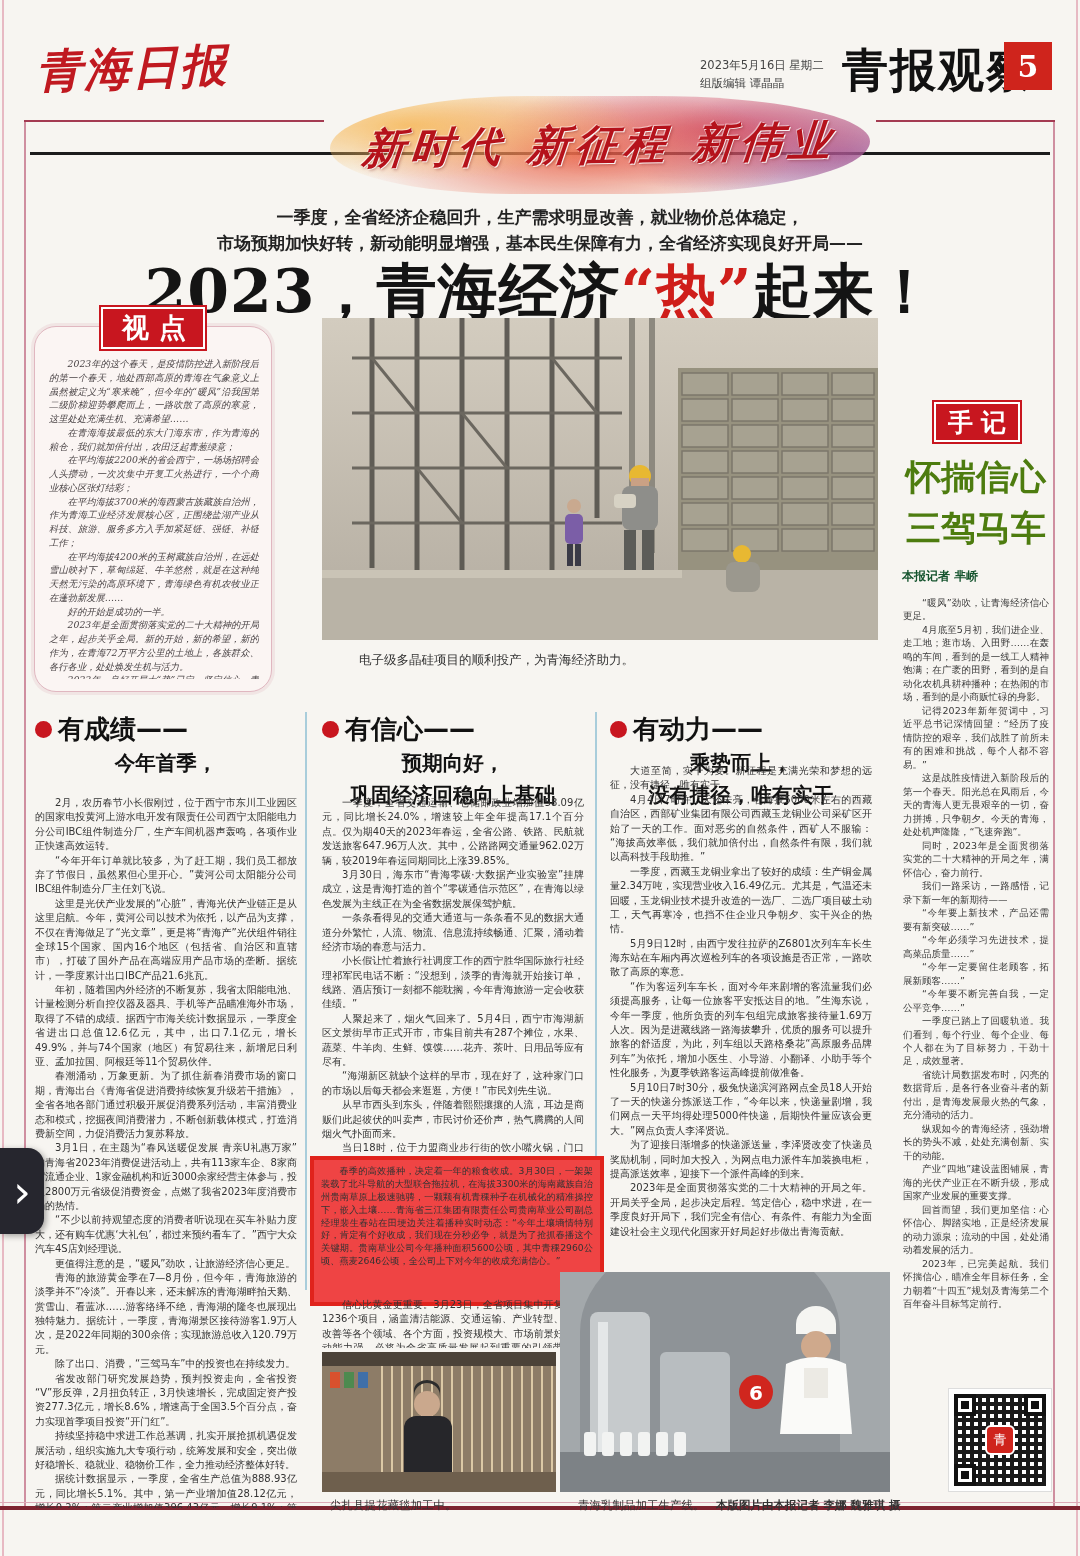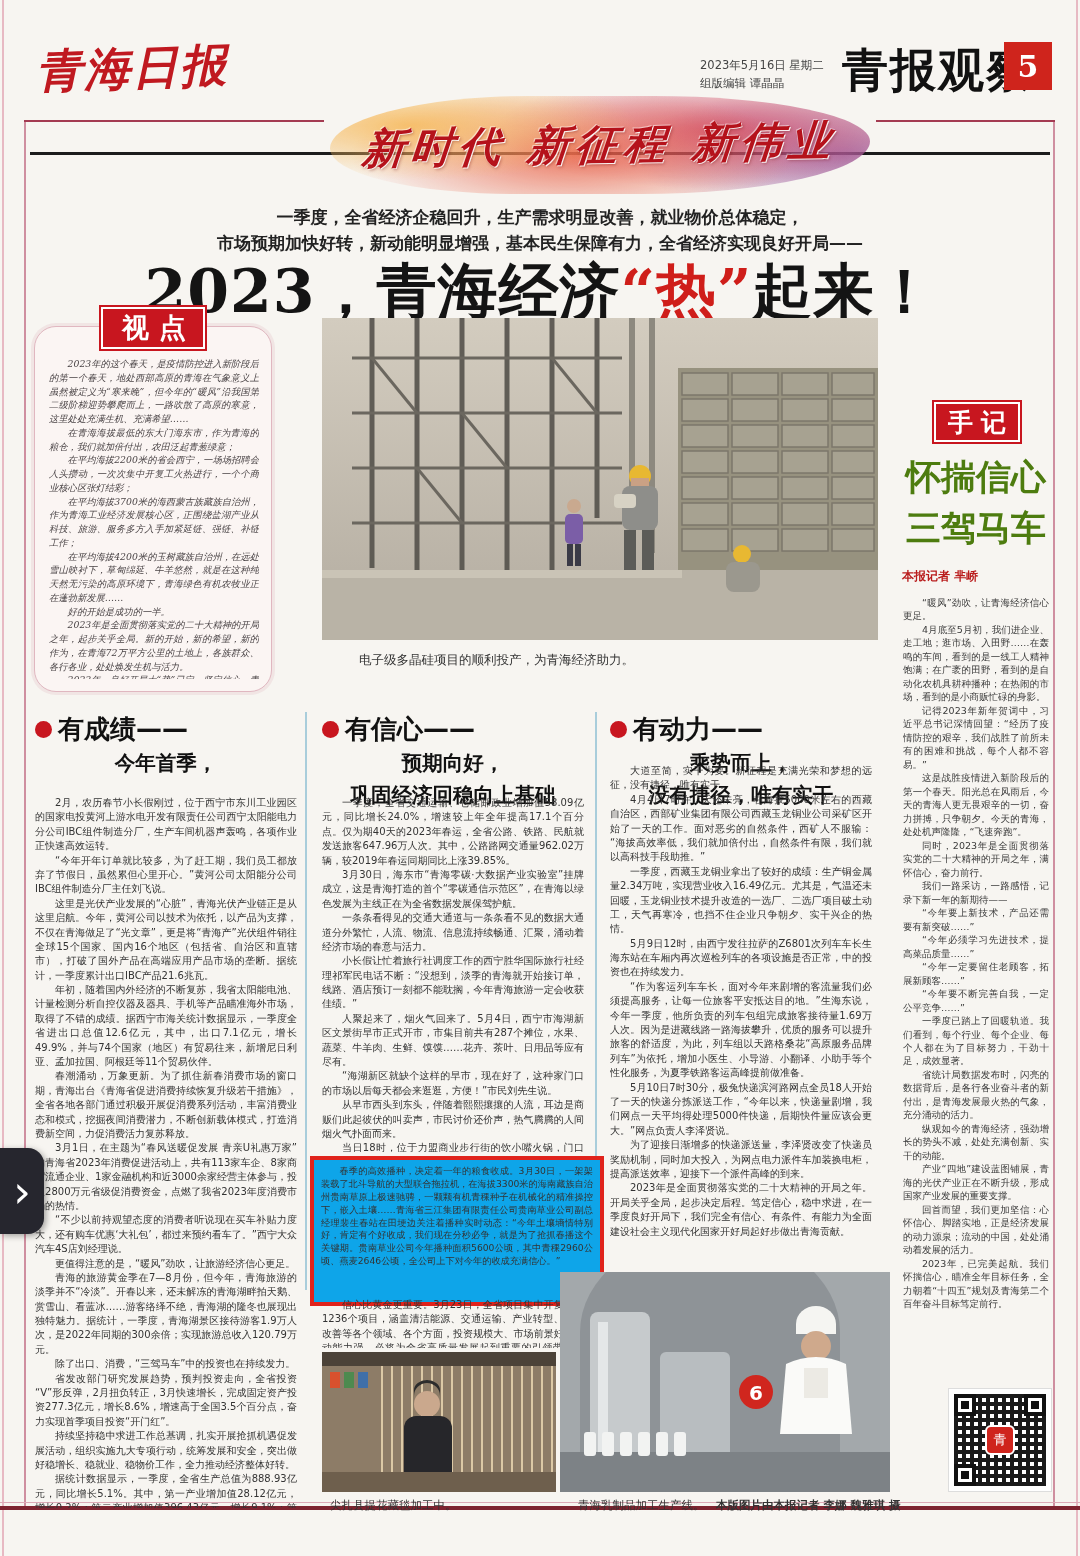--- a/index.html
+++ b/index.html
@@ -50,34 +50,34 @@
   .vtext p{margin:0;text-indent:2em;}
   
   .mainphoto{position:absolute;left:322px;top:318px;width:556px;height:322px;background:#c9c2b4;overflow:hidden;}
   .photocap{position:absolute;left:352px;top:652px;width:520px;font-size:12.5px;color:#333;margin-left:7px;}
   
   .nlabel{position:absolute;left:934px;top:402px;width:86px;height:40px;background:#c8161f;color:#fff;font-size:25px;
      font-weight:900;display:flex;align-items:center;justify-content:center;letter-spacing:8px;padding-left:8px;box-sizing:border-box;
      box-shadow:inset 0 0 0 2px #fff, 0 0 0 2px #c8161f;font-family:"DejaVu Serif",serif;}
   .ntitle{position:absolute;left:900px;top:452px;width:152px;text-align:center;font-family:"DejaVu Serif",serif;
      font-size:35px;font-weight:900;color:#4d7c0f;line-height:1.45;}
-  .nbyline{position:absolute;left:902px;top:568px;width:150px;font-size:12px;font-weight:bold;color:#b91c1c;}
+  .nbyline{position:absolute;left:902px;top:568px;width:150px;font-size:12px;font-weight:bold;color:#14532d;}
   .nbody{position:absolute;left:903px;top:596px;width:146px;height:786px;overflow:hidden;
      font-size:9.5px;line-height:1.42;color:#3a3a3a;text-align:justify;}
   .nbody p{margin:0;text-indent:2em;}
   
   .colhead{position:absolute;width:262px;}
   .colhead .lab{display:flex;align-items:center;font-size:26px;font-weight:900;color:#111;font-family:"DejaVu Sans",sans-serif;}
   .dot{width:17px;height:17px;border-radius:50%;background:#c8161f;margin-right:6px;flex:0 0 auto;}
   .colhead .t{text-align:center;font-size:20.5px;font-weight:900;color:#111;line-height:1.45;margin-top:2px;}
   .colbody{position:absolute;width:262px;overflow:hidden;font-size:10px;line-height:1.44;color:#333;text-align:justify;}
   .colbody p{margin:0;text-indent:2em;}
   .vrule{position:absolute;top:712px;width:2px;background:#a9cddb;}
   .hlbox{position:absolute;left:310px;top:1156px;width:272px;height:132px;border:4px solid #e0231c;
-     padding:5px 7px;overflow:hidden;font-size:9.2px;line-height:1.4;color:#333;text-align:justify;background:#0ea5e9;}
+     padding:5px 7px;overflow:hidden;font-size:9.2px;line-height:1.4;color:#333;text-align:justify;background:#ef4444;}
   .hlbox p{margin:0;text-indent:2em;}
   
   .photoA{position:absolute;left:322px;top:1352px;width:234px;height:140px;background:#8a7a66;overflow:hidden;}
   .photoB{position:absolute;left:560px;top:1272px;width:330px;height:220px;background:#9aa0a4;overflow:hidden;}
   .caps{position:absolute;top:1498px;font-size:11.5px;color:#333;}
   .credit{font-weight:bold;}
   
   .qr{position:absolute;left:948px;top:1388px;width:104px;height:104px;background:#fff;border:1px solid #ddd;padding:5px;box-sizing:border-box;}
   .qr .pat{position:relative;width:100%;height:100%;
      background:
@@ -321,21 +321,21 @@
         <span>有动力——</span>
       </div>
     <div class="t">乘势而上，</div>
     <div class="t">没有捷径，唯有实干</div>
   </div>
   <div class="colbody" style="left:610px;top:764px;height:472px">
 
   <p>大道至简，实干为要。新征程是充满光荣和梦想的远征，没有捷径，唯有实干。</p>
       <p>4月4日7时许，天还未亮，在海拔5000米左右的西藏自治区，西部矿业集团有限公司西藏玉龙铜业公司采矿区开始了一天的工作。面对恶劣的自然条件，西矿人不服输：“海拔高效率低，我们就加倍付出，自然条件有限，我们就以高科技手段助推。”</p>
       <p>一季度，西藏玉龙铜业拿出了较好的成绩：生产铜金属量2.34万吨，实现营业收入16.49亿元。尤其是，气温还未回暖，玉龙铜业技术提升改造的一选厂、二选厂项目破土动工，天气再寒冷，也挡不住企业只争朝夕、实干兴企的热情。</p>
-      <p>5月9日12时，由西宁发往拉萨的Z6801次列车车长生海东站在车厢内再次巡检列车的各项设施是否正常，中的投资也在持续发力。</p>
+      <p>5月9日12时，由西宁发往拉萨的Z6801次列车车长生海东站在车厢内再次巡检列车的各项设施是否正常，一路吹散了高原的寒意。</p>
       <p>“作为客运列车车长，面对今年来剧增的客流量我们必须提高服务，让每一位旅客平安抵达目的地。”生海东说，今年一季度，他所负责的列车包组完成旅客接待量1.69万人次。因为是进藏线路一路海拔攀升，优质的服务可以提升旅客的舒适度，为此，列车组以天路格桑花“高原服务品牌列车”为依托，增加小医生、小导游、小翻译、小助手等个性化服务，为夏季铁路客运高峰提前做准备。</p>
       <p>5月10日7时30分，极兔快递滨河路网点全员18人开始了一天的快递分拣派送工作，“今年以来，快递量剧增，我们网点一天平均得处理5000件快递，后期快件量应该会更大。”网点负责人李泽贤说。</p>
       <p>为了迎接日渐增多的快递派送量，李泽贤改变了快递员奖励机制，同时加大投入，为网点电力派件车加装换电柜，提高派送效率，迎接下一个派件高峰的到来。</p>
       <p>2023年是全面贯彻落实党的二十大精神的开局之年。开局关乎全局，起步决定后程。笃定信心，稳中求进，在一季度良好开局下，我们完全有信心、有条件、有能力为全面建设社会主义现代化国家开好局起好步做出青海贡献。</p>
     </div>
 
   <div class="photoA">
     <svg width="234" height="140" viewBox="0 0 234 140">
       <rect width="234" height="140" fill="#8d7c67"></rect>
       <rect x="0" y="0" width="234" height="14" fill="#4b4238"></rect>

